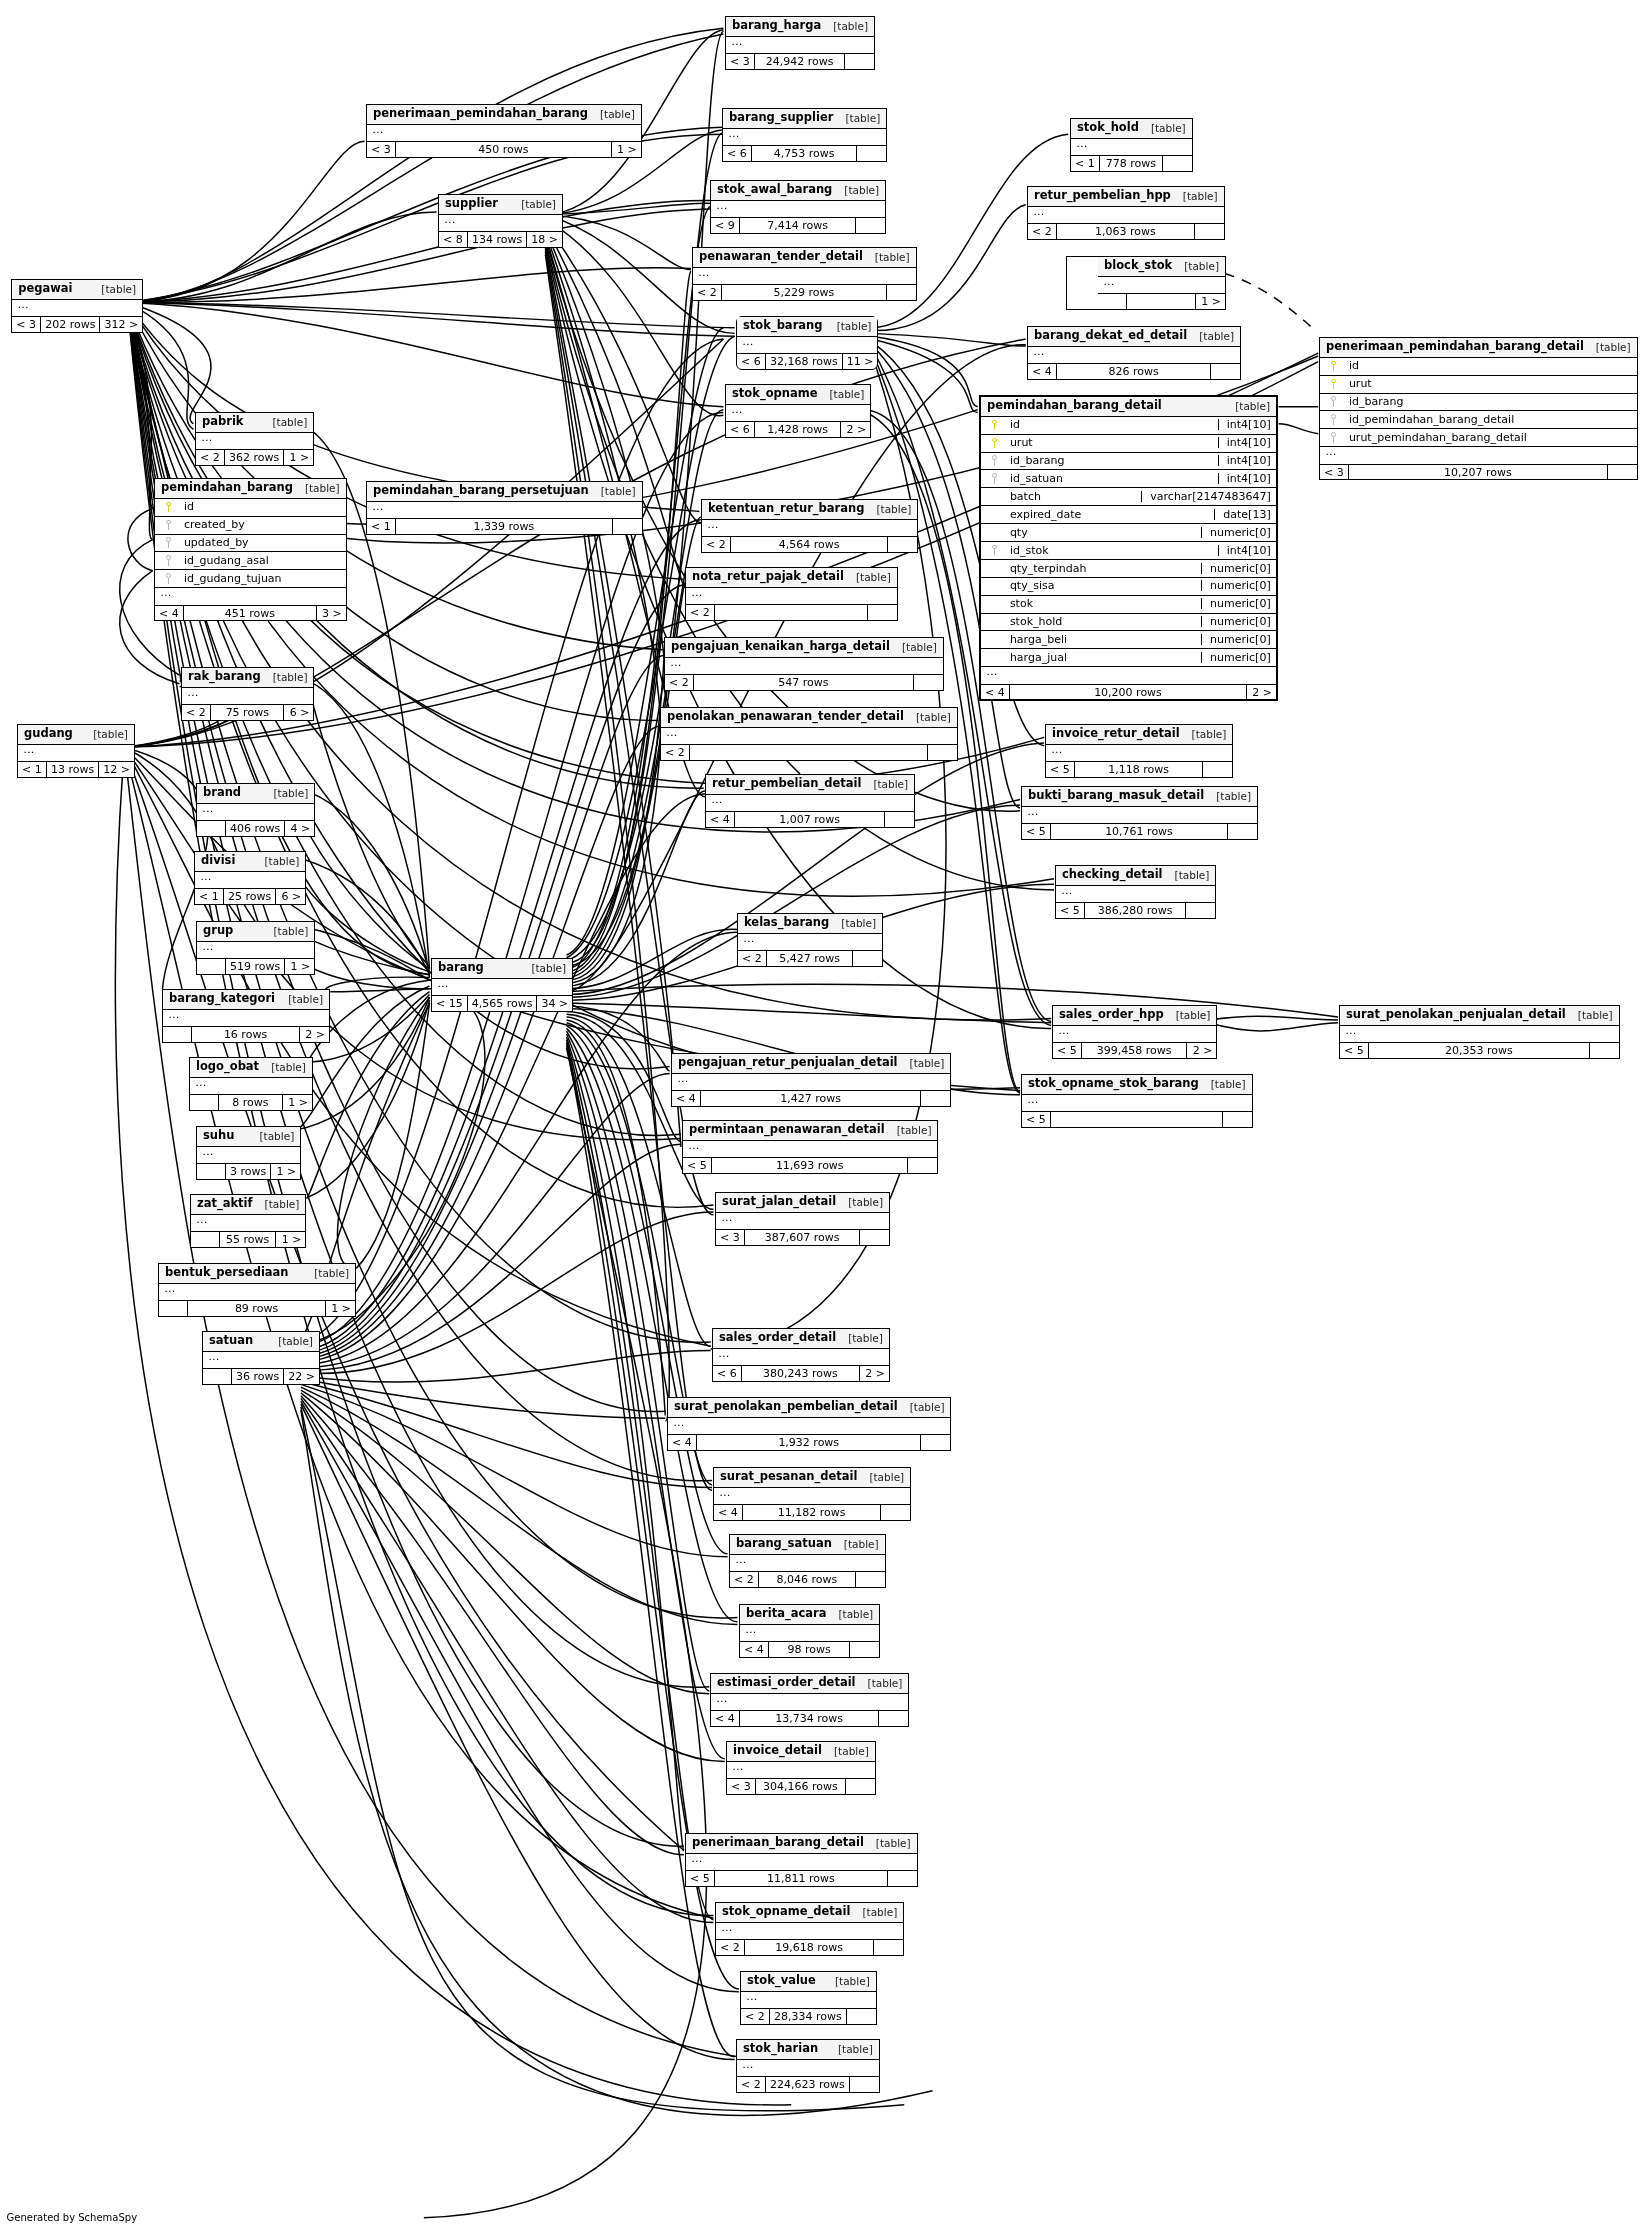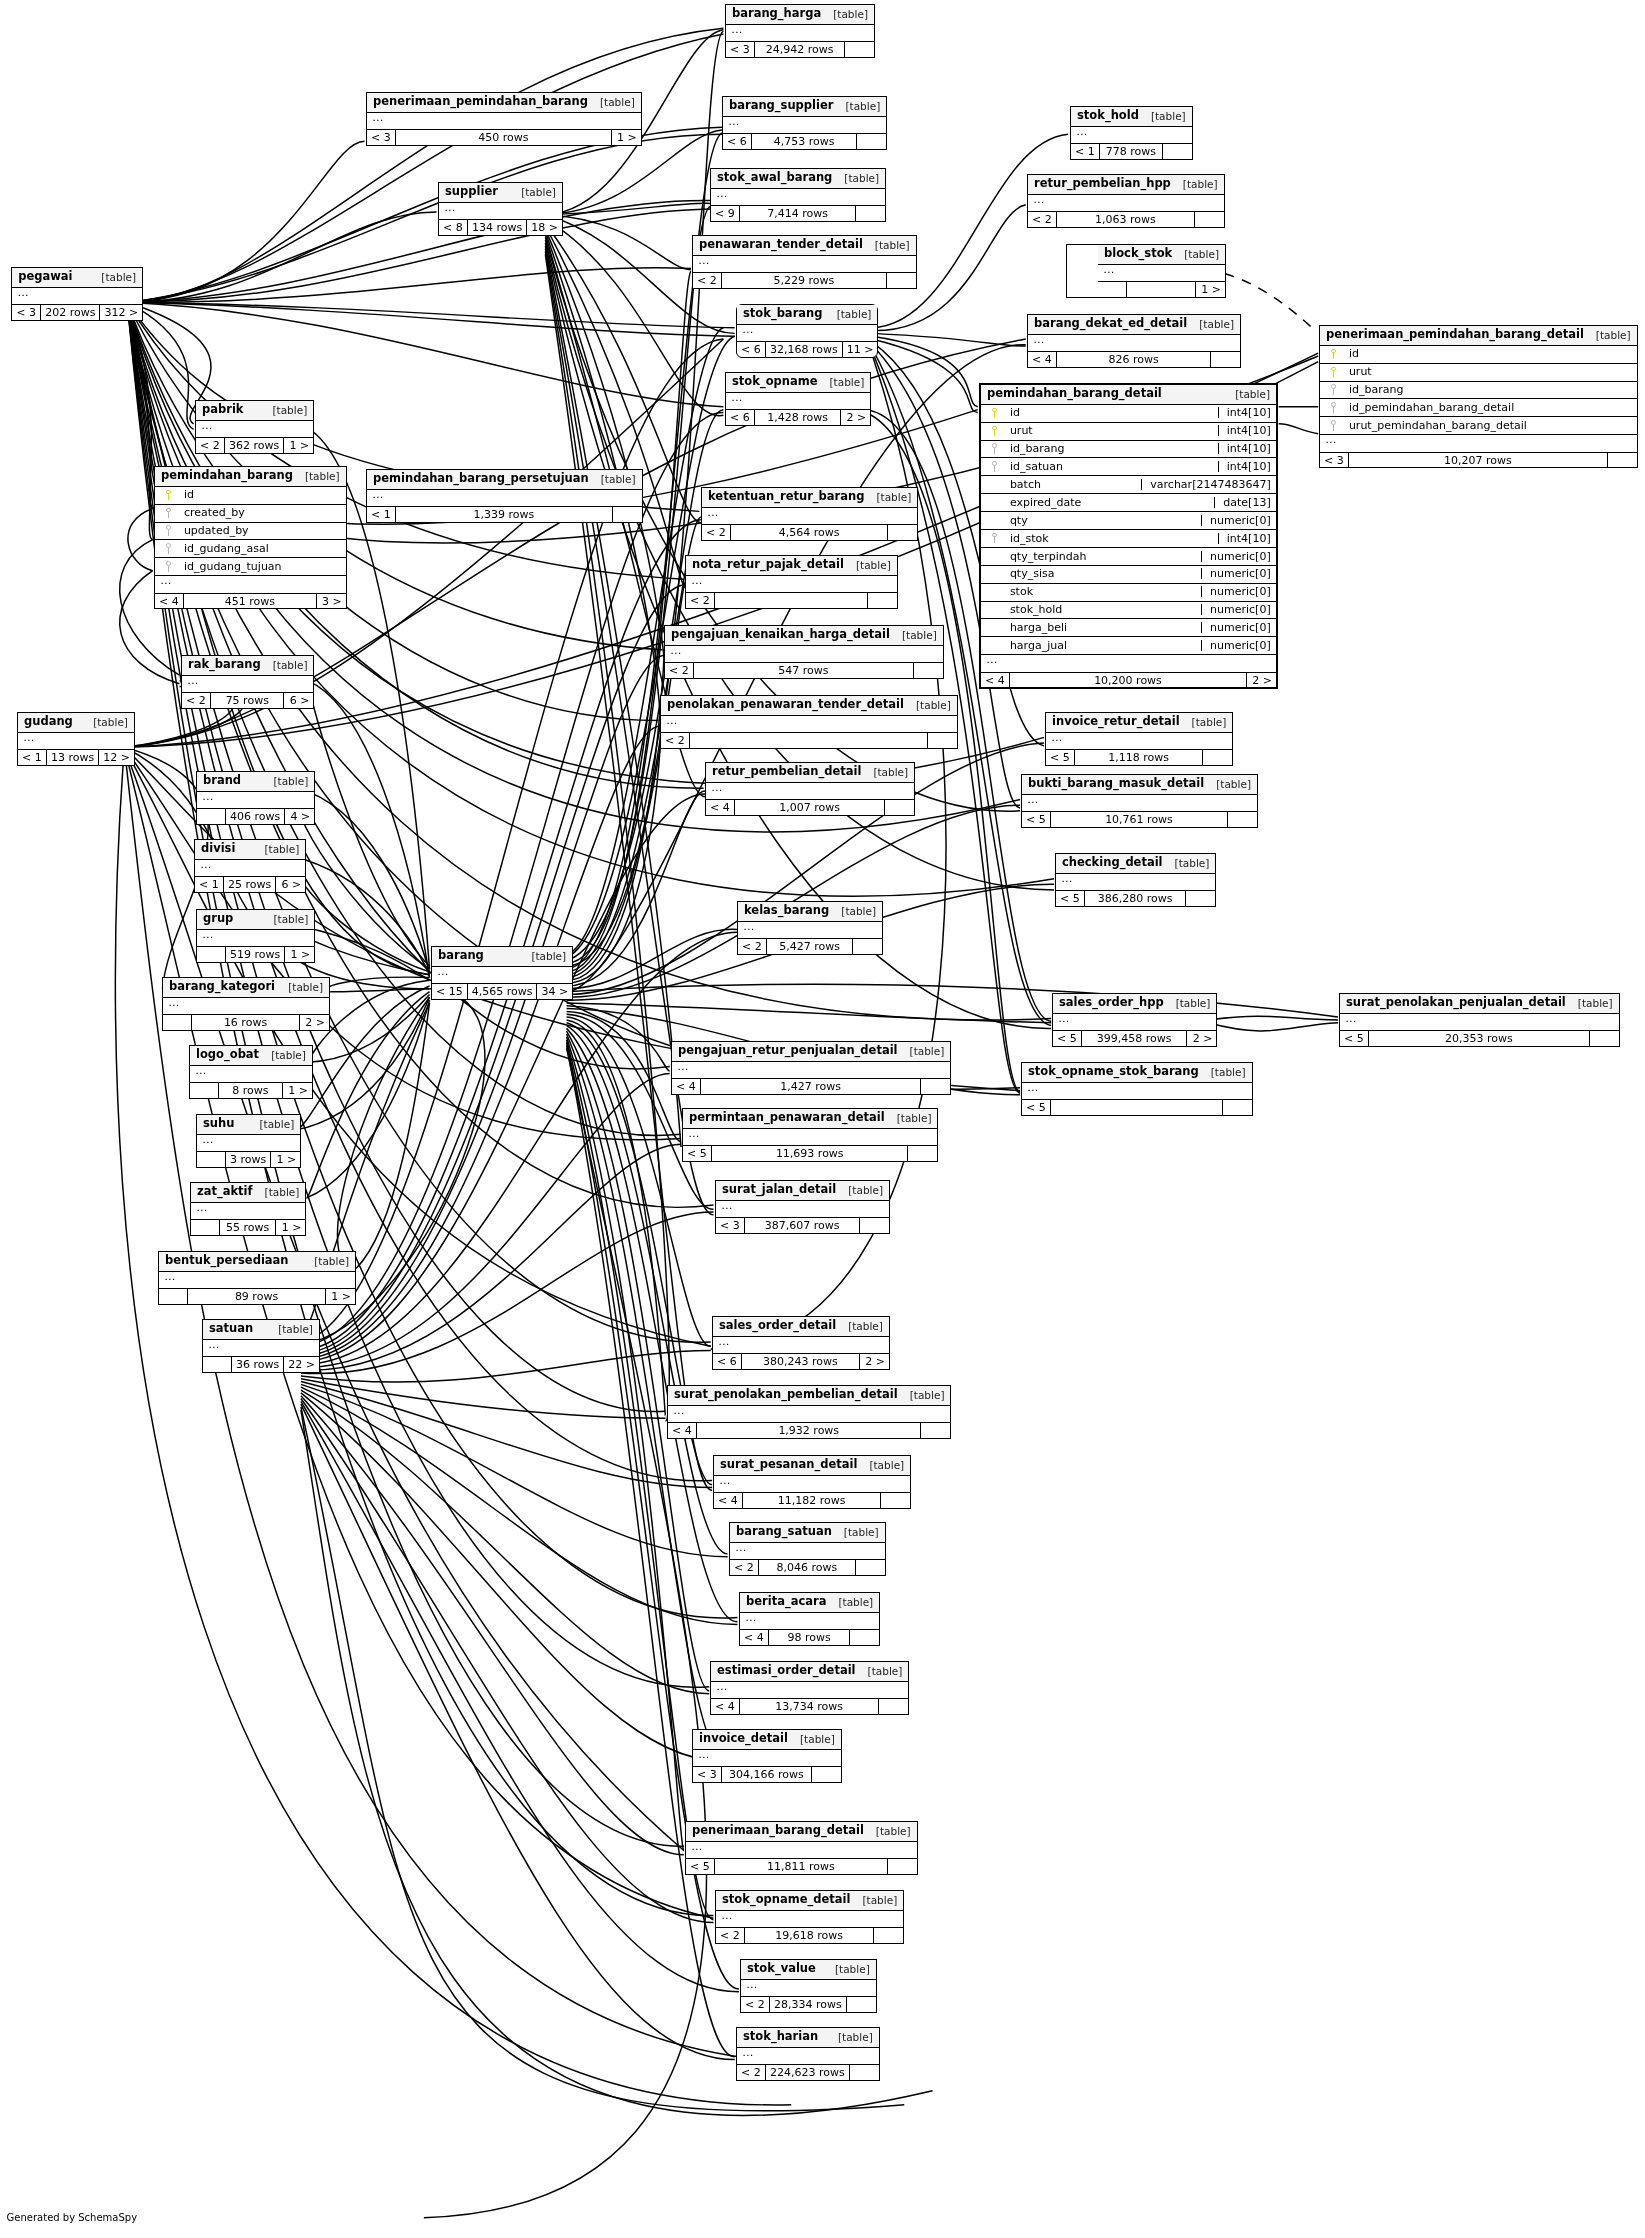--- a/index.html
+++ b/index.html
@@ -15,20 +15,21 @@
 
   
   .tbl{
     position:absolute;
     border:1.3px solid #000;
     background:#ffffff;
     box-sizing:border-box;
     font-size:11.2px;
     line-height:1;
     z-index:5;
+    margin-top:12px;
   }
   .tbl.thick{border-width:2px;}
   .thead{
     display:flex;
     align-items:center;
     justify-content:space-between;
     background:#f4f4f4;
     border-bottom:1.3px solid #000;
     padding:3.3px 6px 4px 6px;
     white-space:nowrap;
@@ -1147,21 +1148,21 @@
       </div>
       <div class="tbody">
         <div class="ellipsis">…</div>
       </div>
       <div class="tfoot">
         <div class="f-l" style="min-width: 29px;">&lt; 4</div>
         <div class="f-c">13,734 rows</div>
         <div class="f-r" style="min-width: 29px;"></div>
       </div>
     </div>
-    <div class="tbl" style="left: 692px; top: 1729px; min-width: 142px;">
+    <div class="tbl" style="left: 726px; top: 1729px; min-width: 142px;">
       <div class="thead">
         <span class="tname">invoice_detail</span>
         <span class="ttag">[table]</span>
       </div>
       <div class="tbody">
         <div class="ellipsis">…</div>
       </div>
       <div class="tfoot">
         <div class="f-l" style="min-width: 29px;">&lt; 3</div>
         <div class="f-c">304,166 rows</div>

